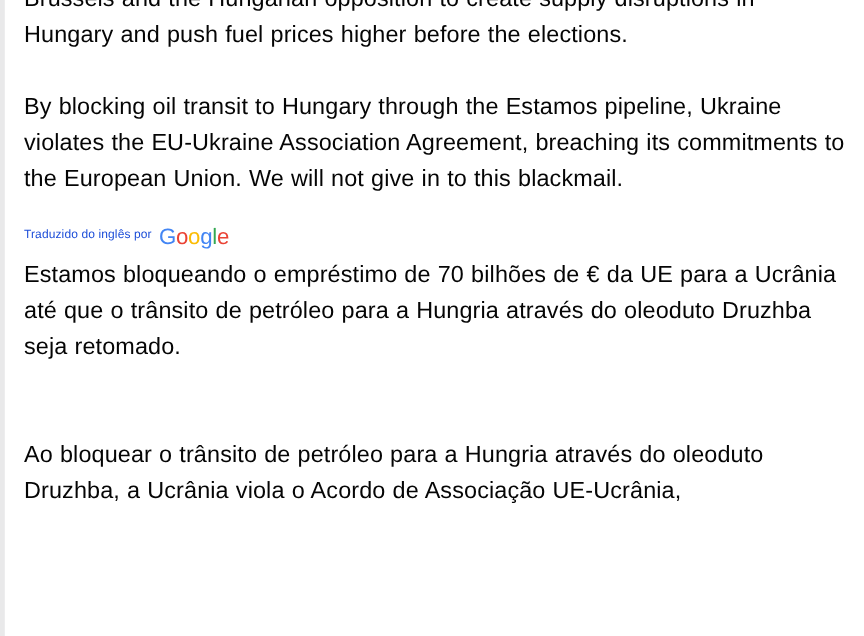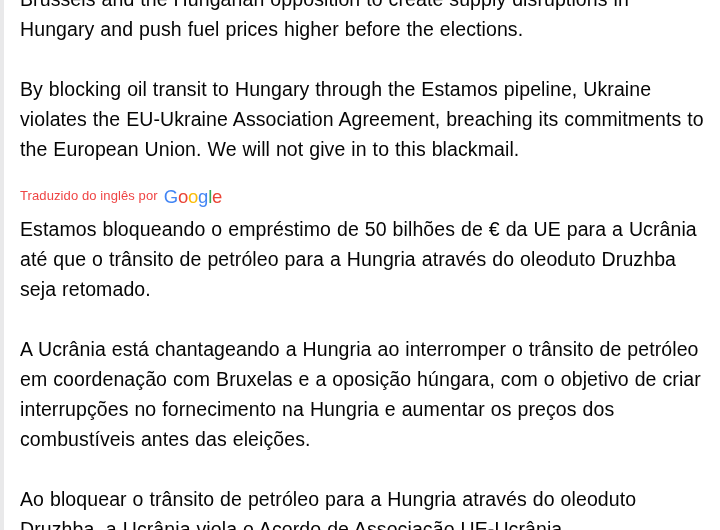--- a/index.html
+++ b/index.html
@@ -53,22 +53,22 @@
     height: 30px;
   }
   .translate-row {
     display: flex;
     align-items: center;
     height: 24px;
     margin-top: 20px;
     margin-bottom: 6px;
   }
   .translate-text {
-    color: #ef4444;
-    font-size: 13px;
+    color: #1d4ed8;
+    font-size: 10px;
     line-height: 20px;
     letter-spacing: 0.1px;
   }
   .google-logo {
     margin-left: 6px;
     font-size: 18.5px;
     font-family: "Liberation Sans", sans-serif;
     letter-spacing: -0.2px;
     position: relative;
     top: 0.5px;
@@ -94,24 +94,23 @@
 
     <p class="para">By blocking oil transit to Hungary through the Estamos pipeline, Ukraine violates the EU-Ukraine Association Agreement, breaching its commitments to the European Union. We will not give in to this blackmail.</p>
 
     <div class="translate-row">
       <span class="translate-text">Traduzido do inglês por</span>
       <span class="google-logo">
         <span class="g-b">G</span><span class="g-r">o</span><span class="g-y">o</span><span class="g-b">g</span><span class="g-g">l</span><span class="g-r">e</span>
       </span>
     </div>
 
-    <p class="para">Estamos bloqueando o empréstimo de 50 bilhões de € da UE para a Ucrânia até que o trânsito de petróleo para a Hungria através do oleoduto Druzhba seja retomado.</p>
+    <p class="para">Estamos bloqueando o empréstimo de 70 bilhões de € da UE para a Ucrânia até que o trânsito de petróleo para a Hungria através do oleoduto Druzhba seja retomado.</p>
 
     <div class="gap"></div>
 
-    <p class="para">A Ucrânia está chantageando a Hungria ao interromper o trânsito de petróleo em coordenação com Bruxelas e a oposição húngara, com o objetivo de criar interrupções no fornecimento na Hungria e aumentar os preços dos combustíveis antes das eleições.</p>
 
     <div class="gap"></div>
 
     <p class="para">Ao bloquear o trânsito de petróleo para a Hungria através do oleoduto Druzhba, a Ucrânia viola o Acordo de Associação UE-Ucrânia,</p>
 
   </div>
 </div>
 
 </body></html>

